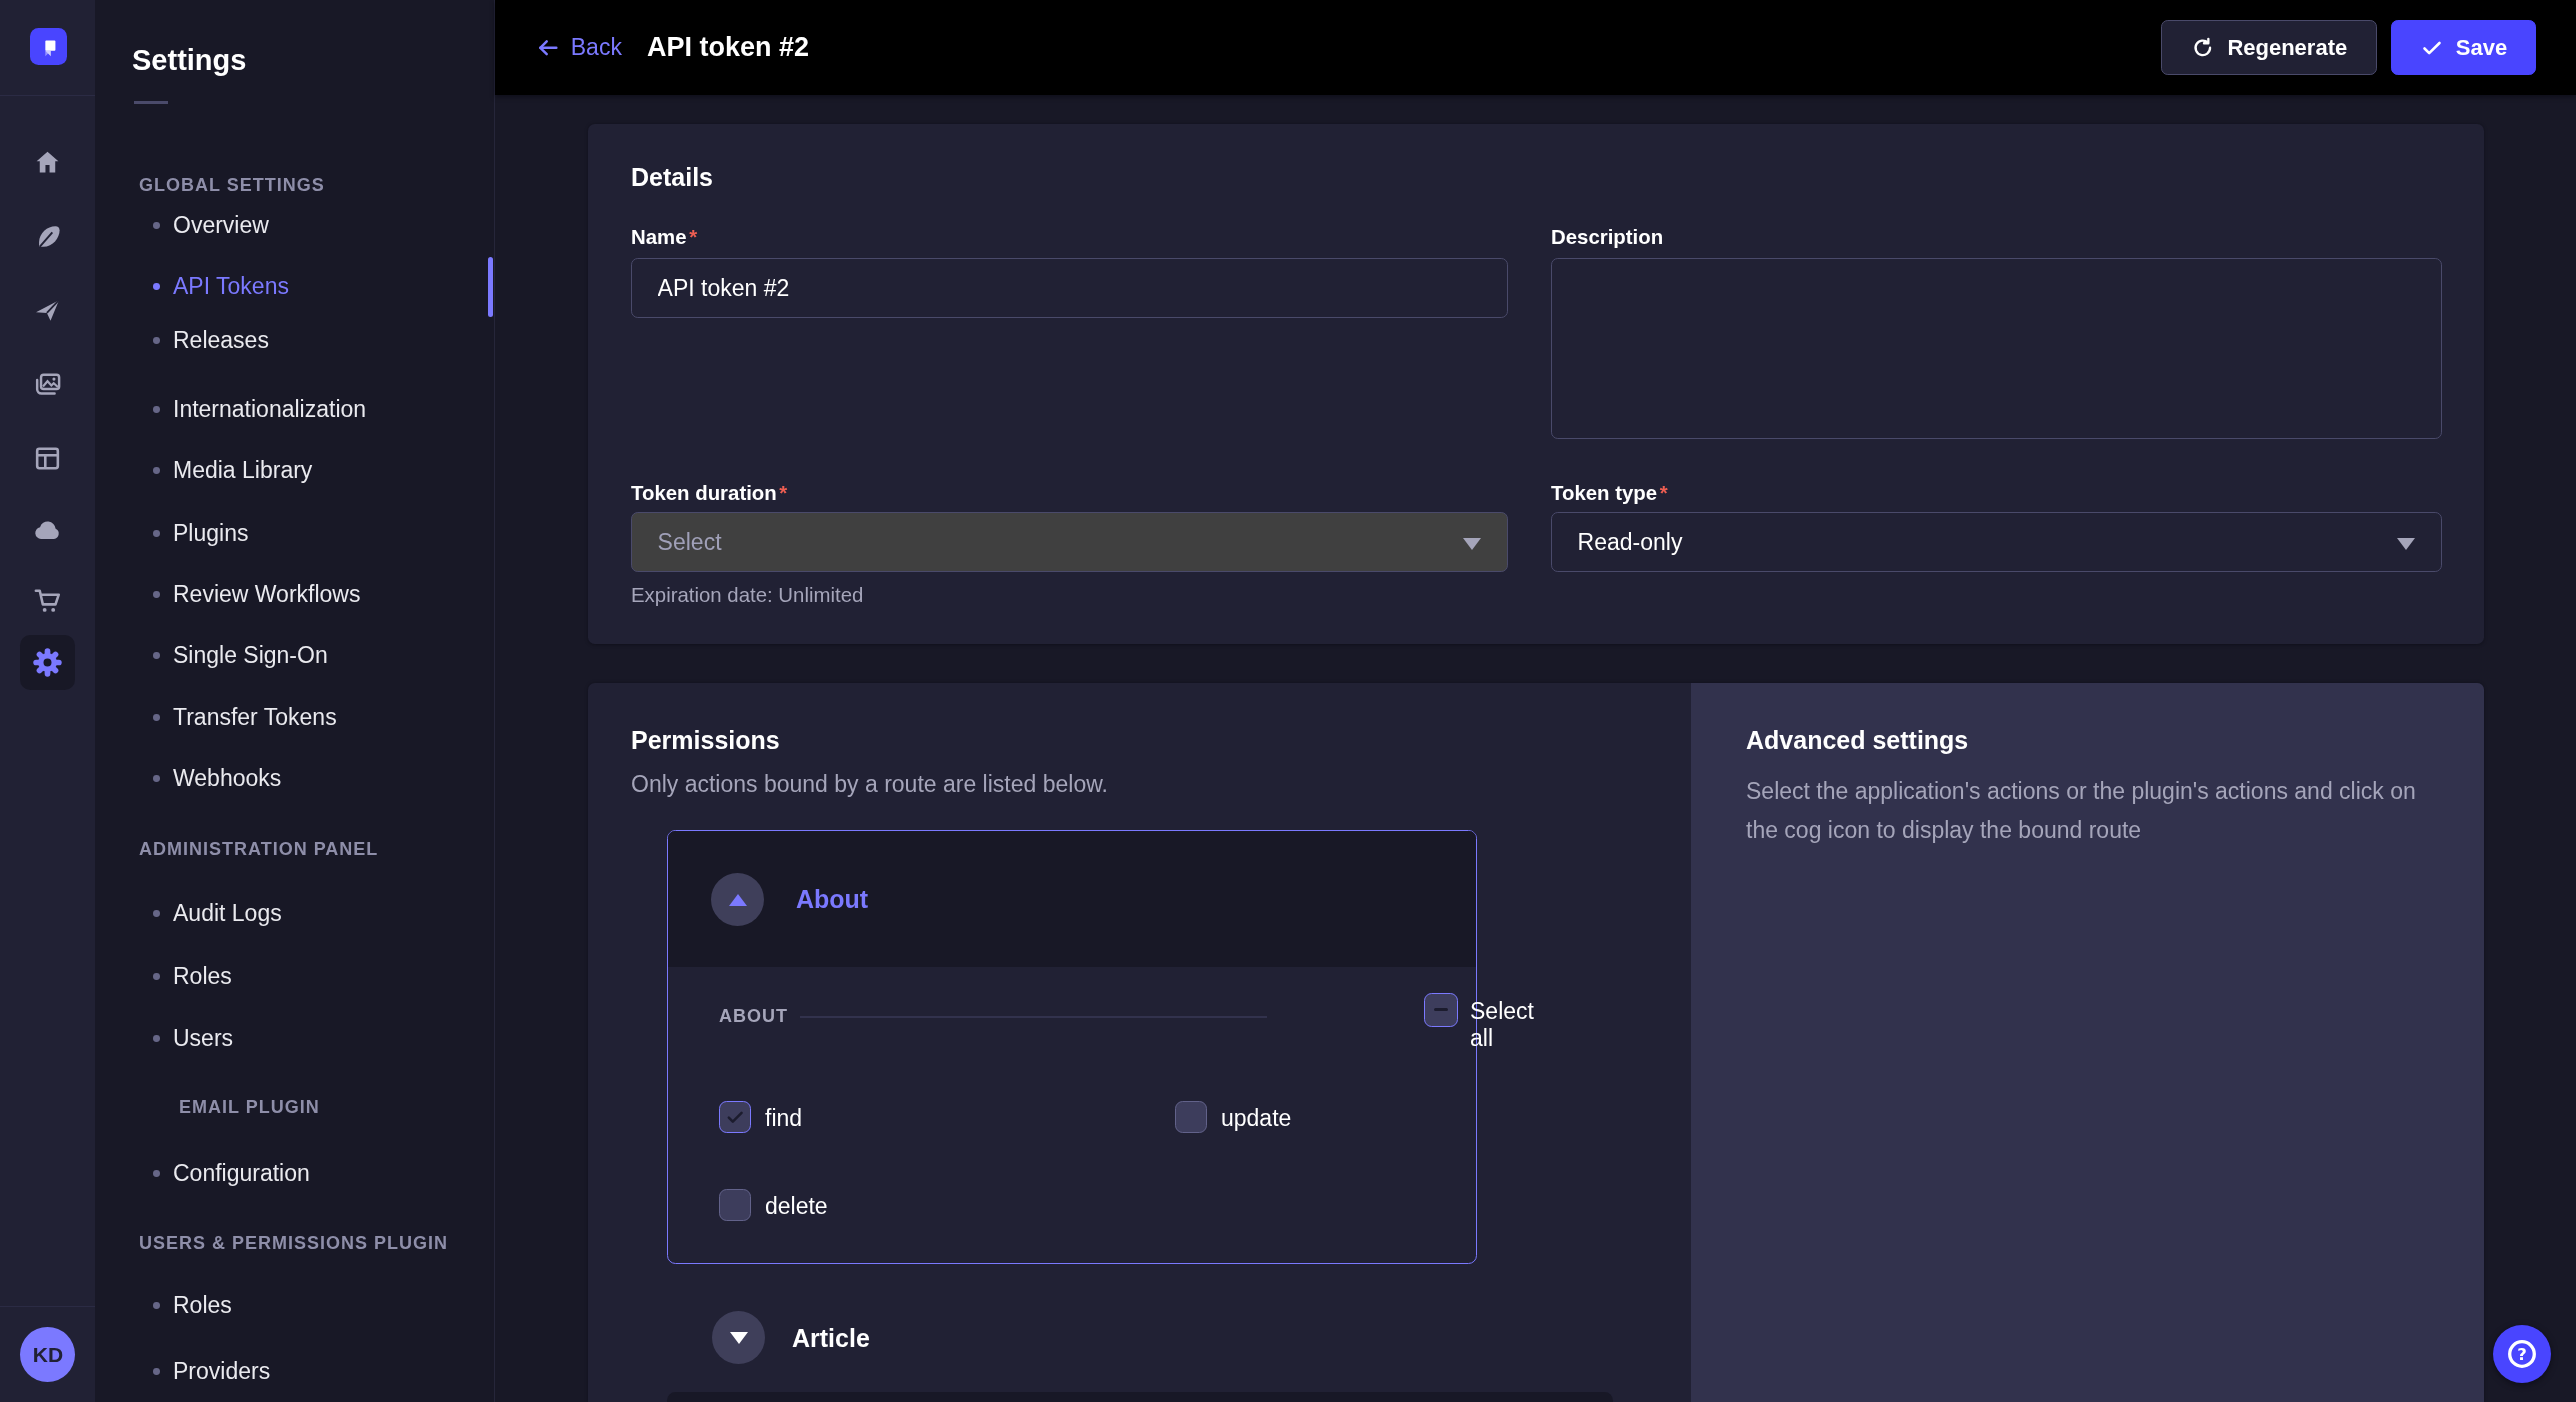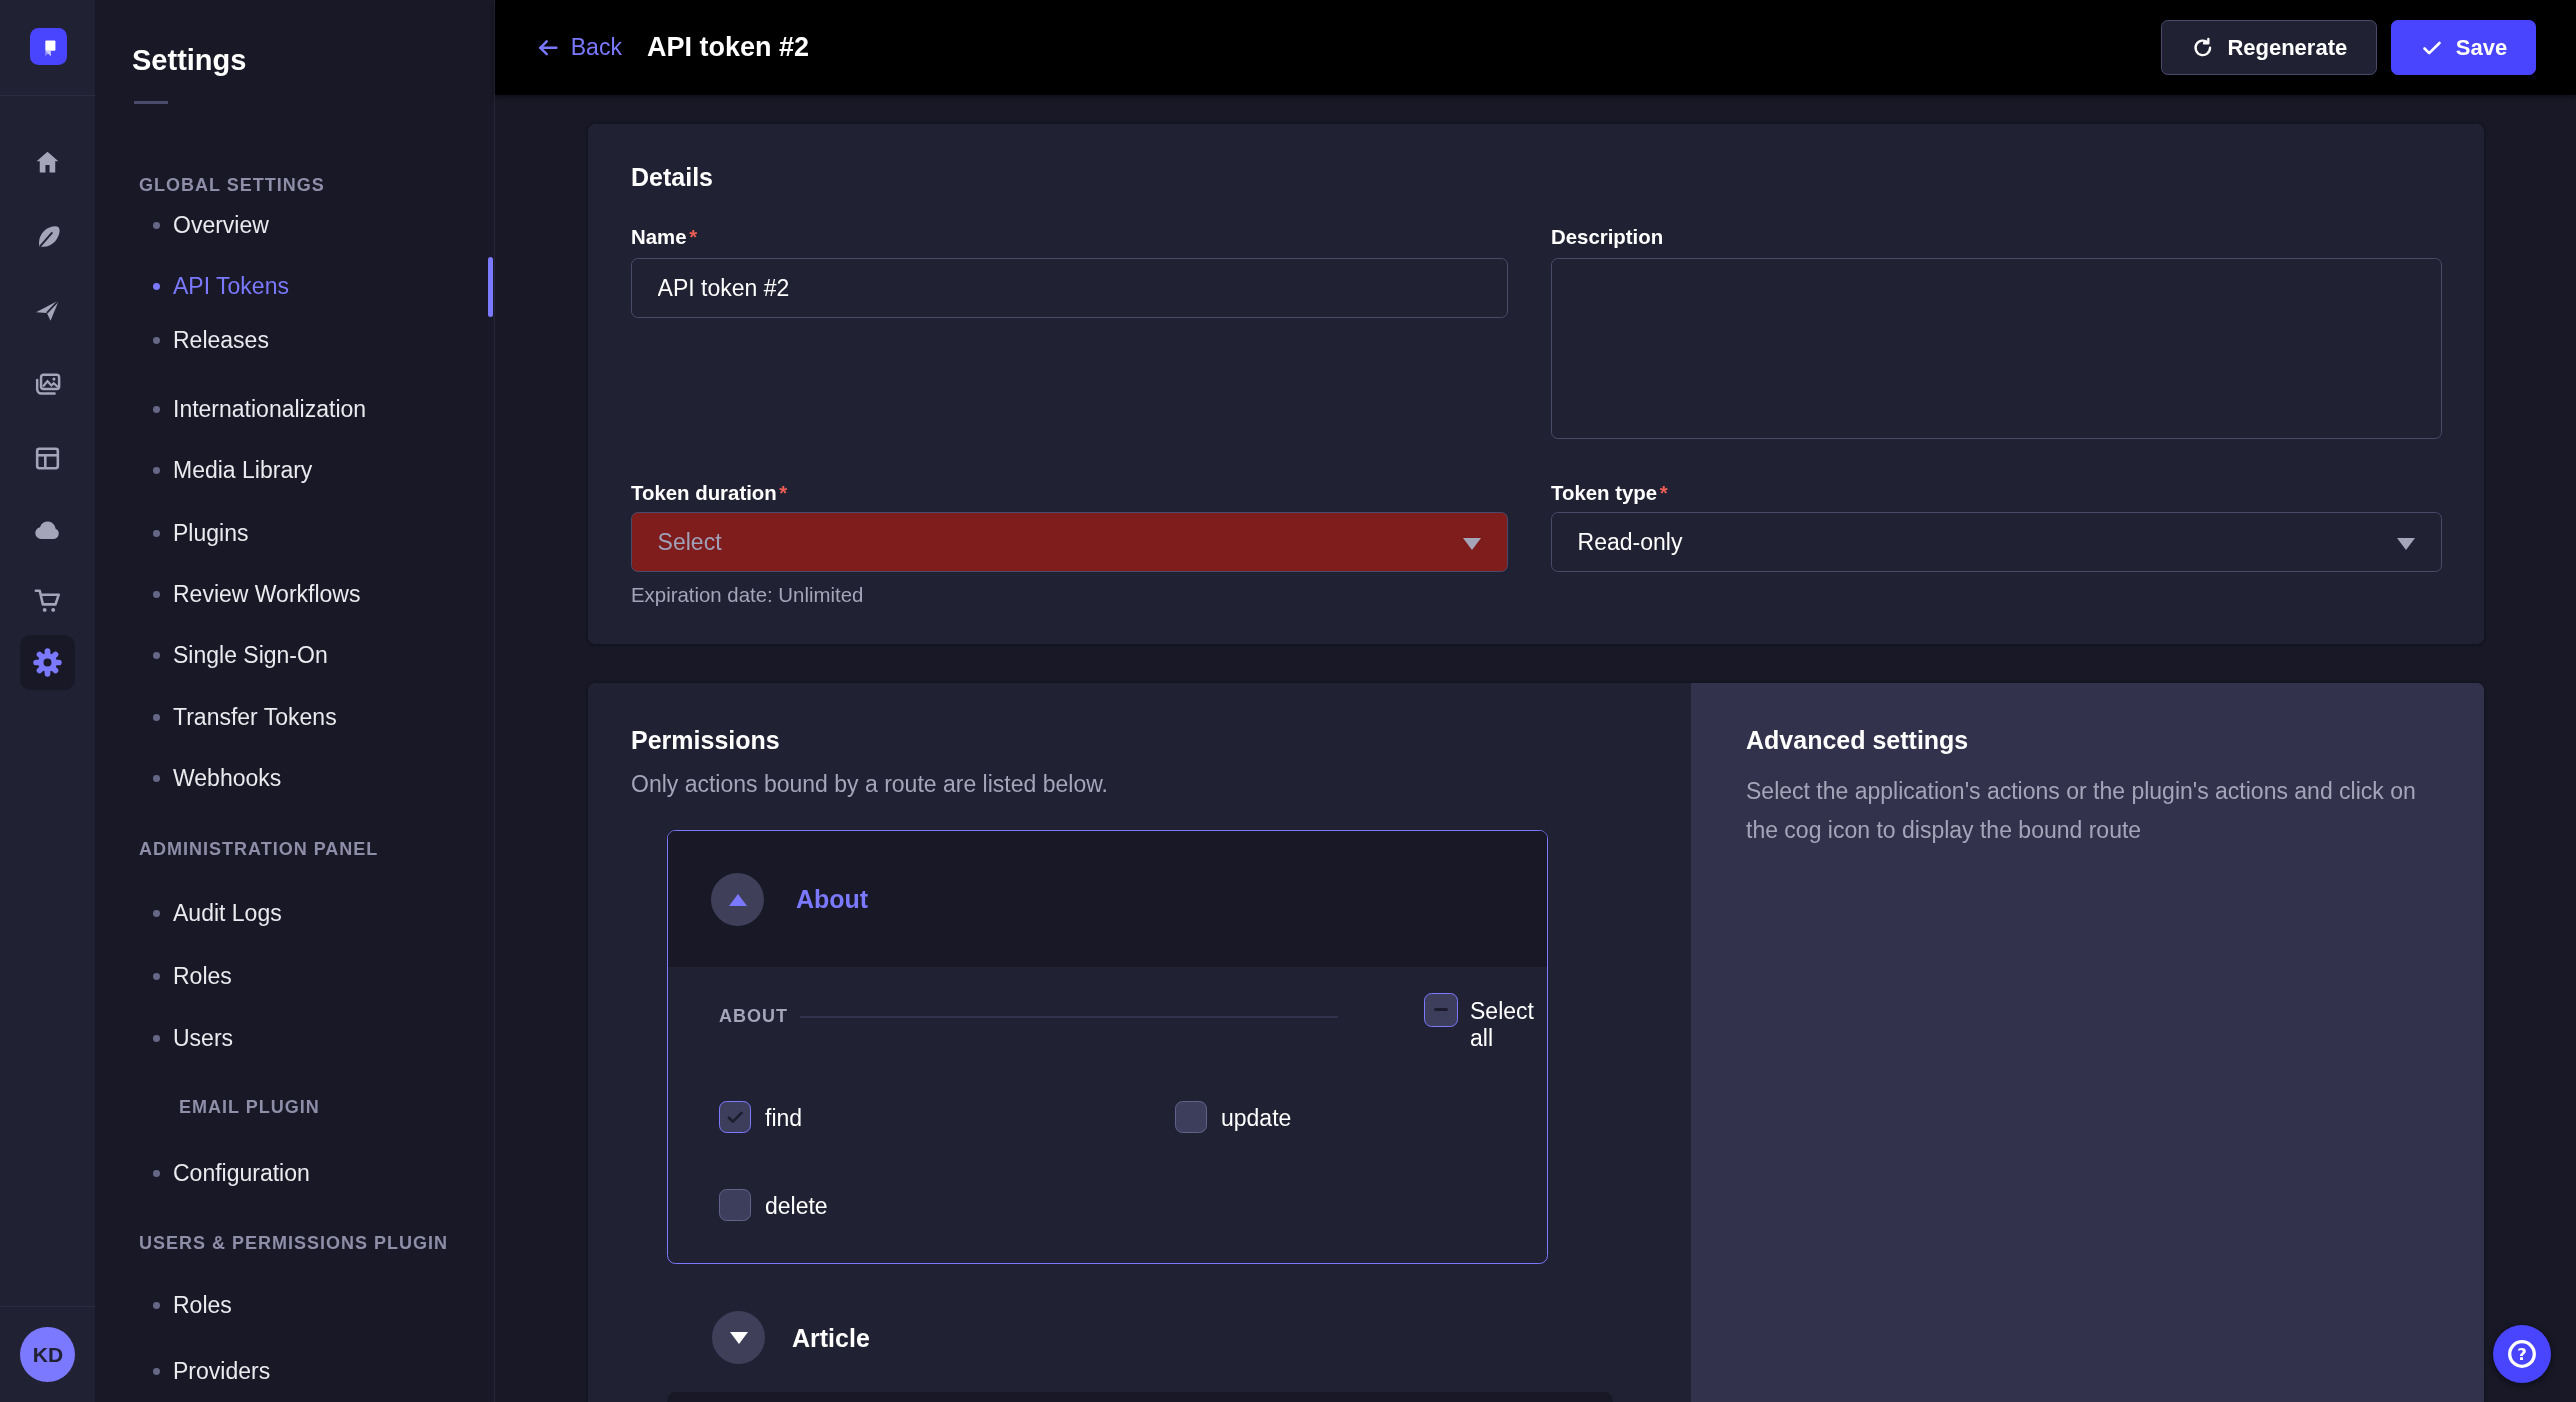--- a/index.html
+++ b/index.html
@@ -48,30 +48,30 @@
   .card{position:absolute;background:#212134;border-radius:6.8px;box-shadow:0 0.9px 3.4px rgba(3,3,10,.35);}
   .details-card{left:588px;top:124px;width:1896px;height:520px;}
   .card-title{position:absolute;font-size:25px;font-weight:bold;color:#fff;}
   .field-label{position:absolute;font-size:20.4px;font-weight:bold;color:#fff;}
   .req{color:#ee5e52;margin-left:2.6px;}
   .input,.selectbox,.textarea{position:absolute;box-sizing:border-box;background:#212134;border:0.9px solid #4a4a6a;
         border-radius:6.8px;color:#fff;font-size:23px;font-family:"Liberation Sans",sans-serif;}
   .input{padding:0 25.6px;}
   .textarea{resize:none;padding:17px 25.6px;}
   .selectbox{display:flex;align-items:center;padding:0 25.6px;cursor:pointer;}
-  .selectbox.light{background:#7f1d1d;}
+  .selectbox.light{background:#404040;}
   .placeholder{color:#a0a0b8;}
   .caret{position:absolute;right:25.6px;top:50%;margin-top:-4.3px;width:0;height:0;
          border-left:9.4px solid transparent;border-right:9.4px solid transparent;border-top:12px solid #a5a5ba;}
   .hint{position:absolute;font-size:20.4px;color:#a5a5ba;}
 
   
   .perm-card{left:588px;top:683px;width:1896px;height:719px;border-radius:6.8px 6.8px 0 0;}
   .perm-sub{position:absolute;left:43px;top:88px;font-size:23px;color:#a5a5ba;}
-  .accordion{position:absolute;left:79px;top:147px;width:881px;height:434px;border:1.7px solid #7b79ff;
+  .accordion{position:absolute;left:79px;top:147px;width:810px;height:434px;border:1.7px solid #7b79ff;
              border-radius:8.5px;box-sizing:border-box;background:#212134;}
   .acc-header{position:absolute;left:0;top:0;width:100%;height:136px;background:#181826;border-radius:6.8px 6.8px 0 0;cursor:pointer;}
   .circle-toggle{position:absolute;width:53px;height:53px;border-radius:50%;background:#3f3f5a;
                  display:flex;align-items:center;justify-content:center;cursor:pointer;}
   .tri-up{width:0;height:0;border-left:9.4px solid transparent;border-right:9.4px solid transparent;border-bottom:12px solid #7b79ff;}
   .tri-down{width:0;height:0;border-left:9.4px solid transparent;border-right:9.4px solid transparent;border-top:12px solid #fff;}
   .acc-title{position:absolute;left:128px;top:0;height:136px;display:flex;align-items:center;
              font-size:25px;font-weight:bold;color:#7b79ff;}
   .about-row{position:absolute;left:0;top:136px;width:100%;height:102px;}
   .sec-tag{position:absolute;left:51px;top:39px;font-size:18px;font-weight:bold;letter-spacing:1px;color:#a5a5ba;}

